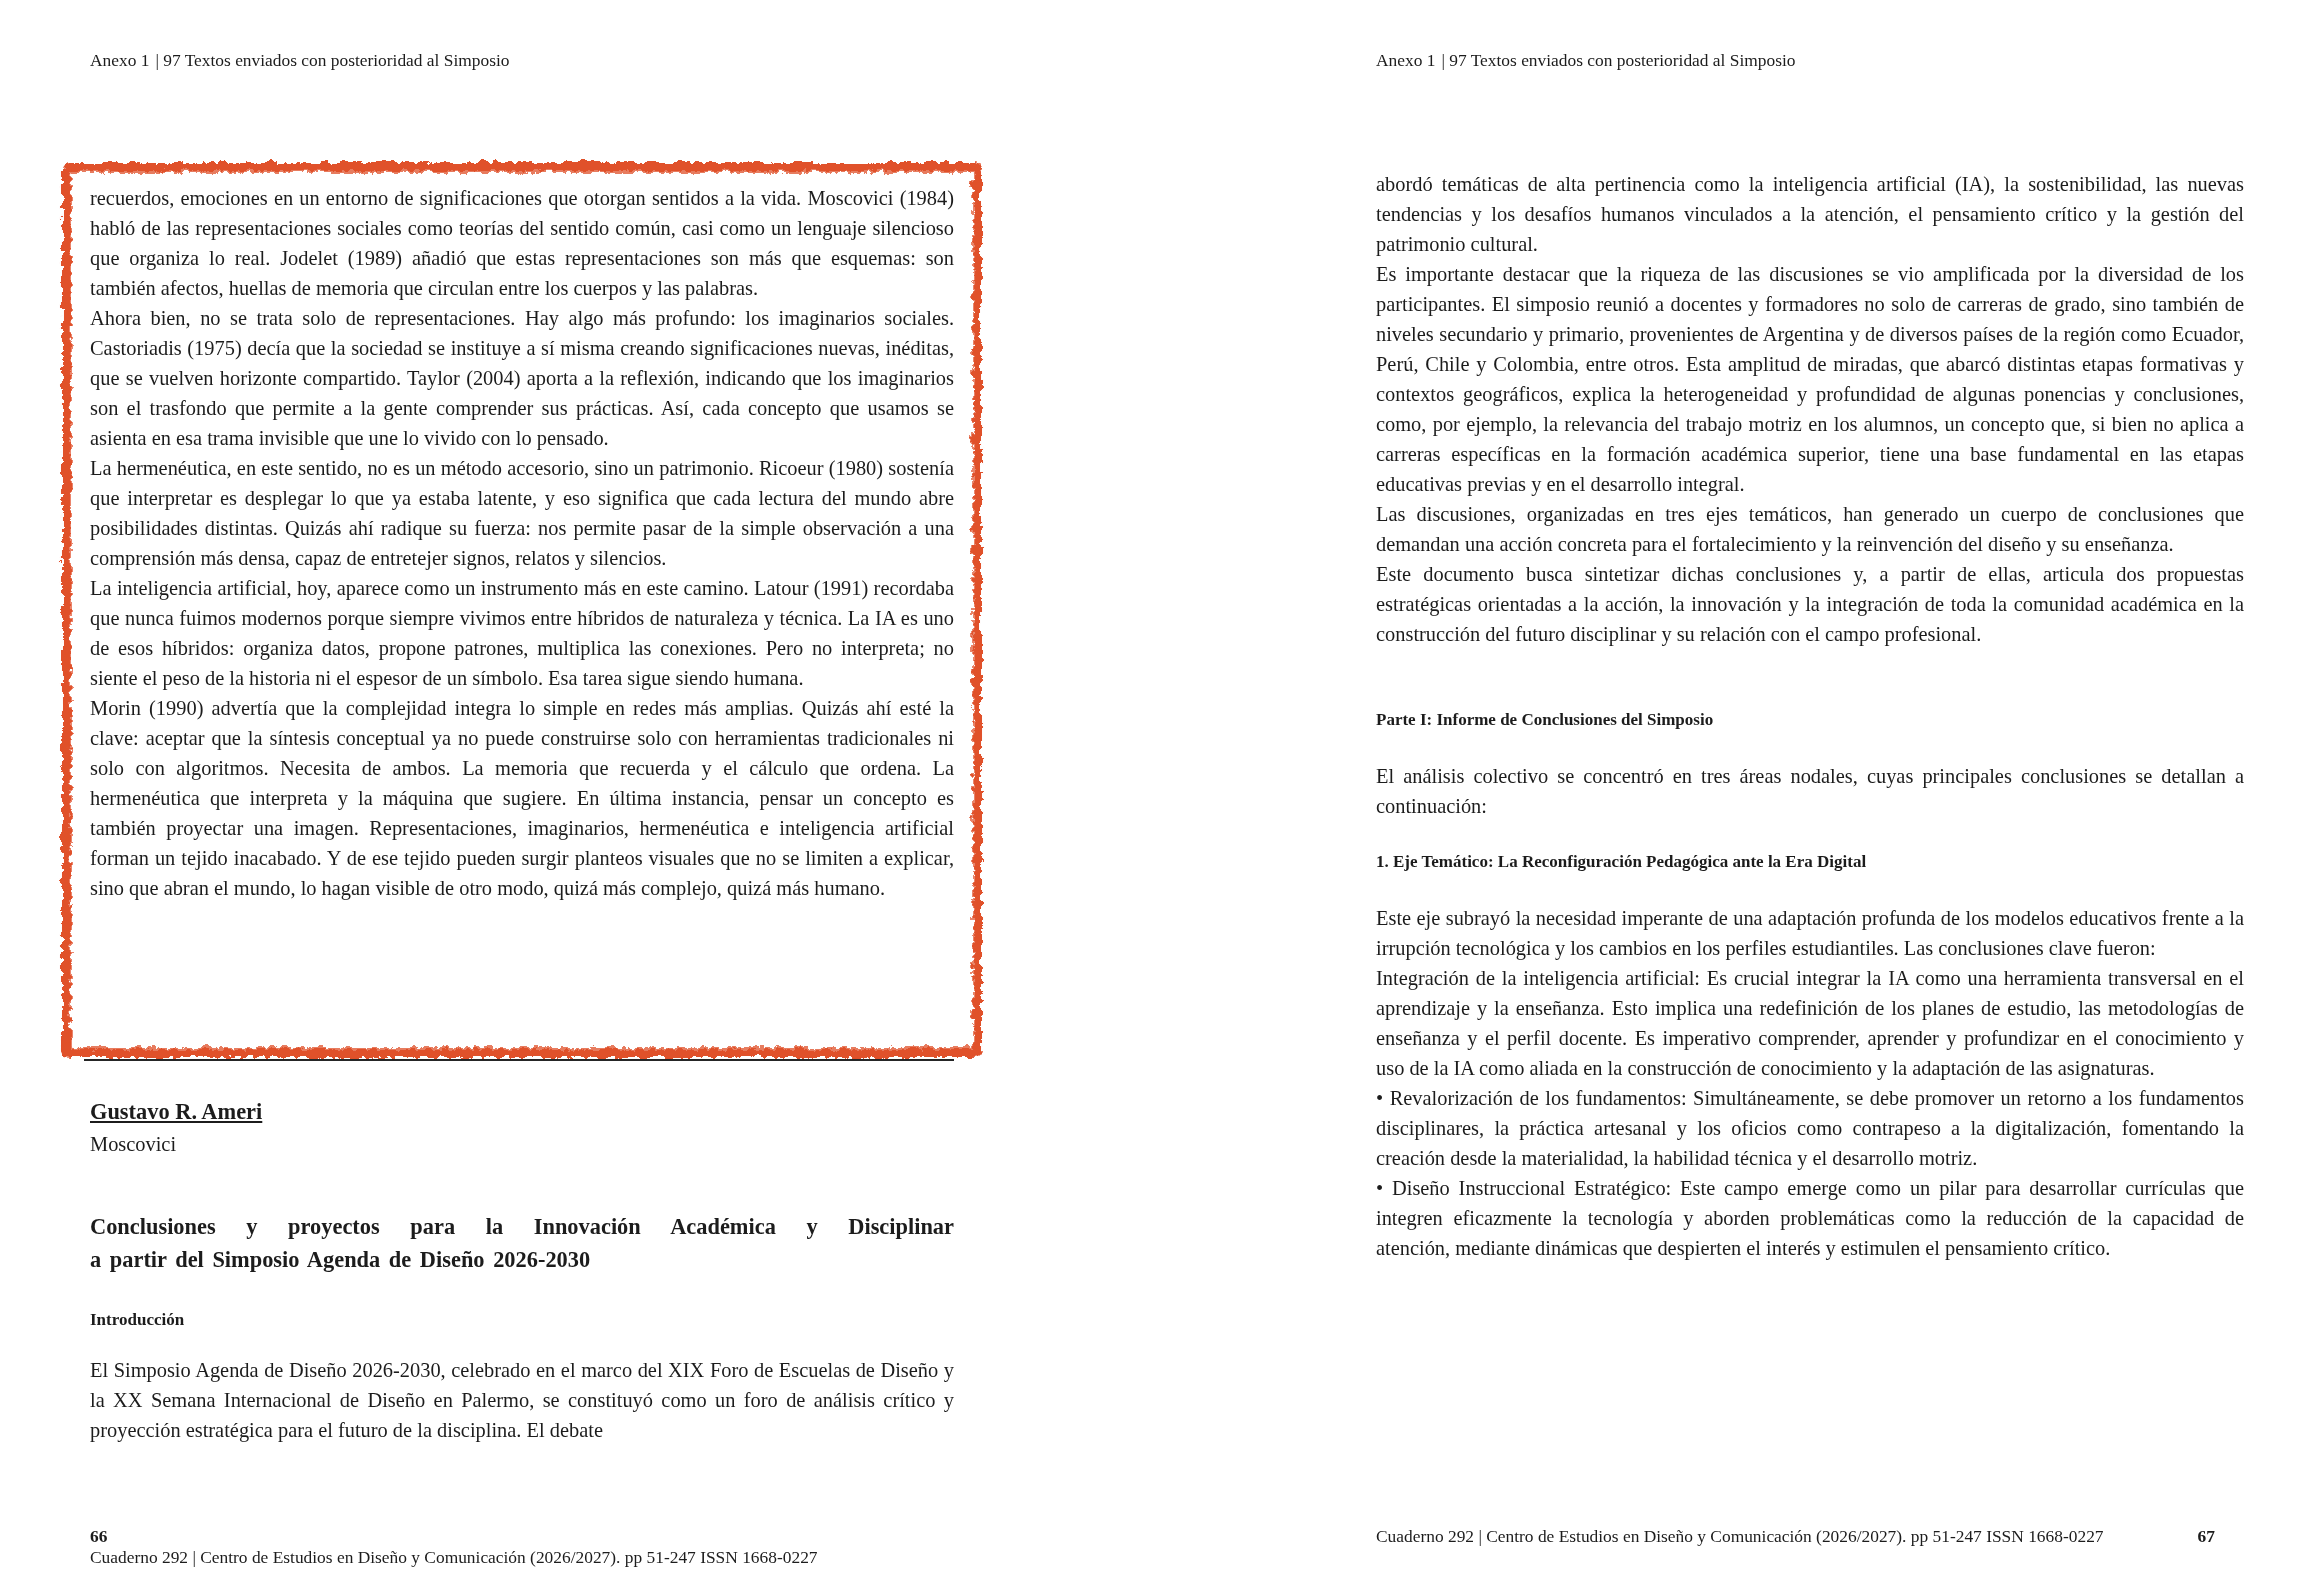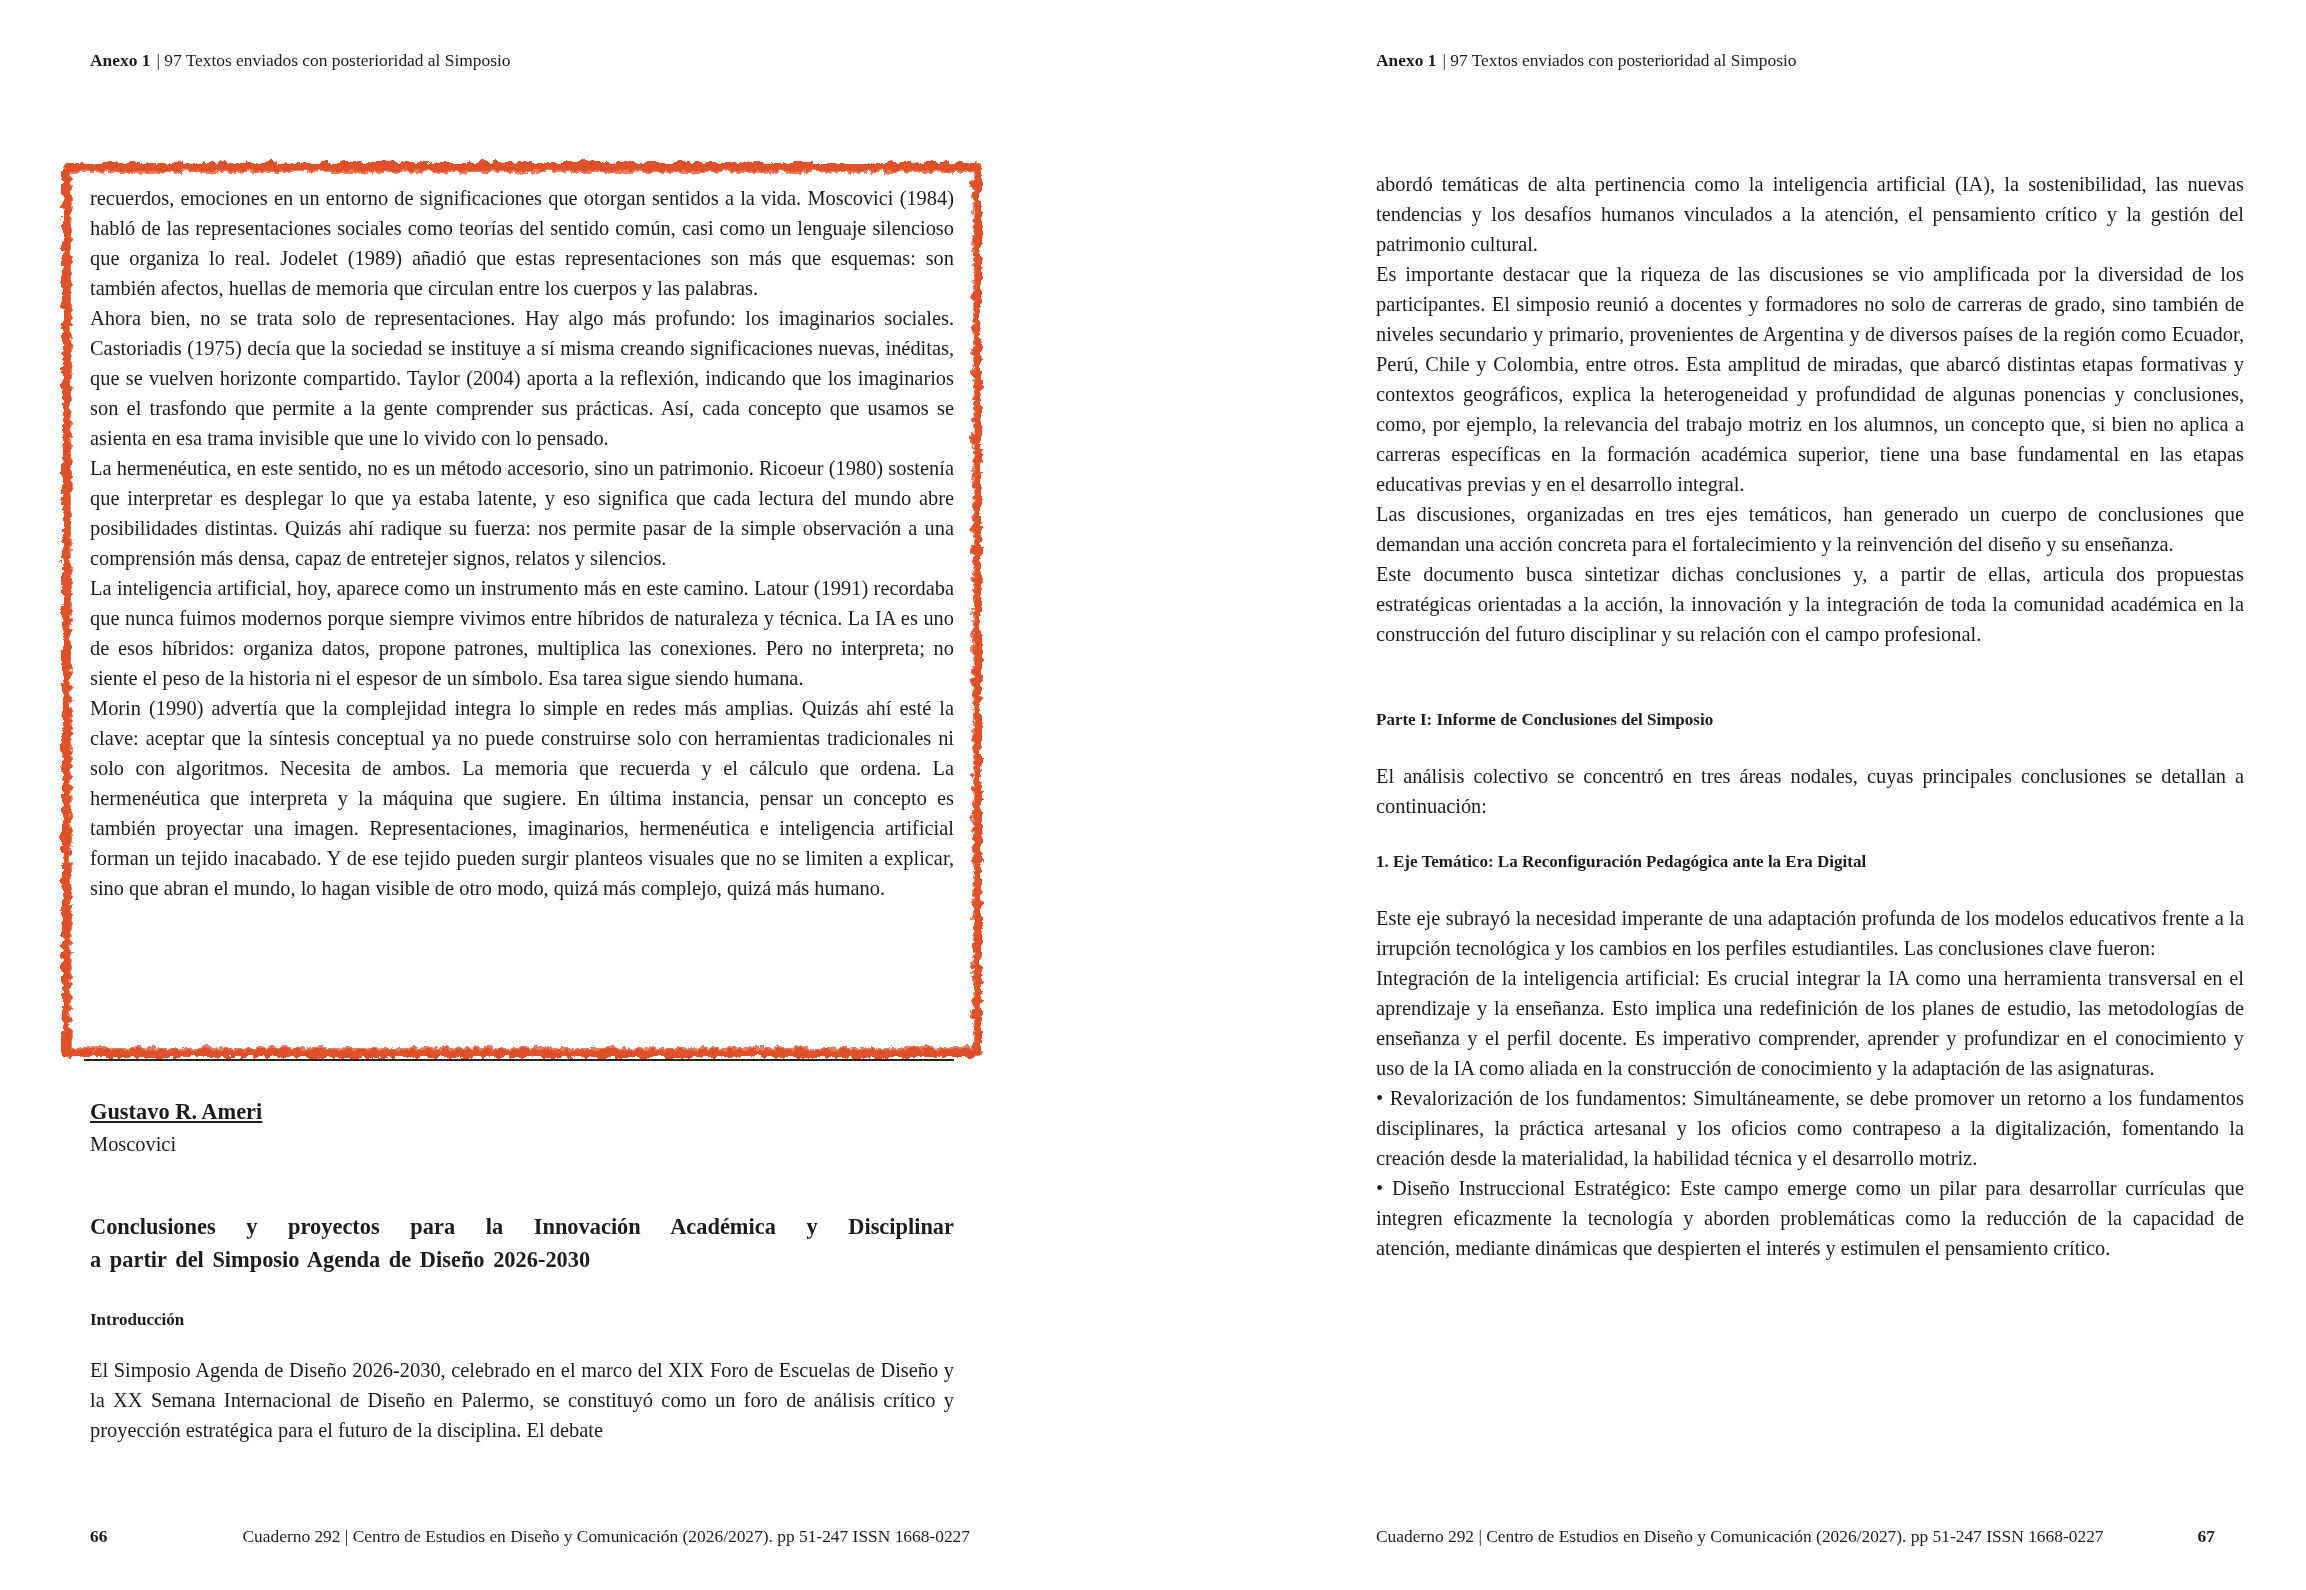--- a/index.html
+++ b/index.html
@@ -8,21 +8,21 @@
     font-family:"Liberation Serif", serif;color:#1c1c1c;overflow:hidden;
   }
   .page{position:absolute;top:0;height:100%;width:1153px;}
   .page-left{left:0;}
   .page-right{left:1153px;}
 
   
   .running-head{position:absolute;top:50px;font-size:17.4px;white-space:nowrap;}
   .page-left .running-head{left:90px;}
   .page-right .running-head{left:223px;}
-  .rh-bold{font-weight:bold;}
+  .rh-bold{font-weight:normal;}
   .rh-rest{margin-left:6px;}
 
   
   .bodycopy p{
     margin:0;font-size:20.4px;line-height:30px;text-align:justify;
     hyphens:auto;-webkit-hyphens:auto;
   }
 
   
   .red-box{position:absolute;left:58px;top:158px;width:925px;height:901px;}
@@ -49,21 +49,21 @@
   .intro-para{position:absolute;left:90px;top:1355px;width:864px;}
 
   
   .body-flow{position:absolute;left:223px;top:169px;width:868px;}
   .part-heading{margin:56px 0 26px 0;}
   .eje-heading{margin:26px 0 26px 0;}
 
   
   .page-footer{position:absolute;top:1526px;display:flex;justify-content:space-between;
     align-items:baseline;font-size:17.4px;white-space:nowrap;}
-  .footer-left{left:90px;width:880px;}
+  .footer-left{left:90px;width:880px;flex-direction:column;}
   .footer-right{left:223px;width:839px;}
   .pagenum{font-weight:bold;}
 </style>
 </head>
 <body>
 
 <div class="canvas">
 
   <section class="page page-left">
 

